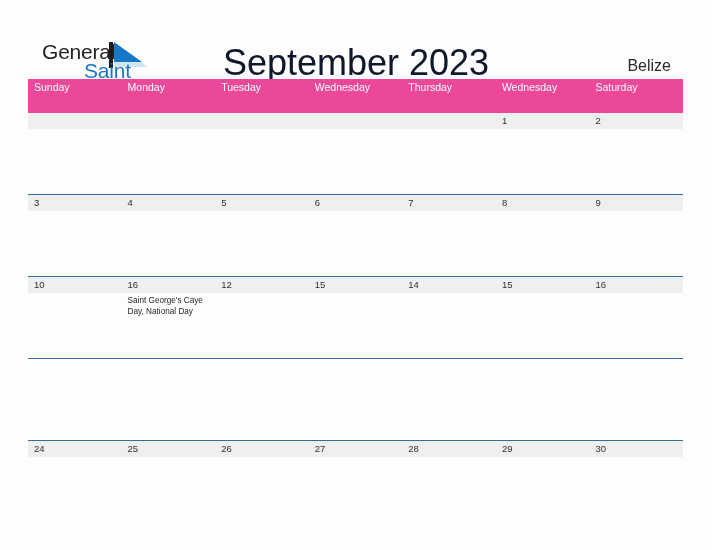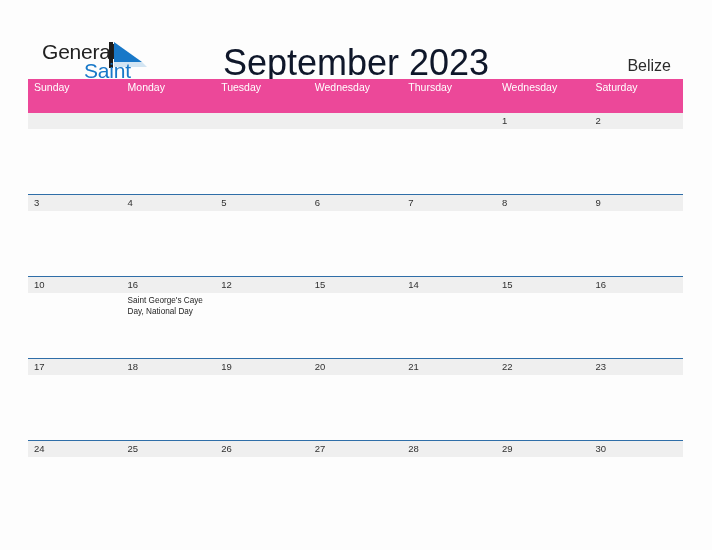--- a/index.html
+++ b/index.html
@@ -229,29 +229,20 @@
       <div class="body-cell">Saint George's Caye Day, National Day</div>
       <div class="body-cell"></div>
       <div class="body-cell"></div>
       <div class="body-cell"></div>
       <div class="body-cell"></div>
       <div class="body-cell"></div>
     </div>
   </div>
 
   <div class="week-row">
-    <div class="dates">
-      <div class="date-cell">17</div>
-      <div class="date-cell">18</div>
-      <div class="date-cell">19</div>
-      <div class="date-cell">20</div>
-      <div class="date-cell">21</div>
-      <div class="date-cell">22</div>
-      <div class="date-cell">23</div>
-    </div>
   </div>
 
   <div class="week-row">
     <div class="dates">
       <div class="date-cell">24</div>
       <div class="date-cell">25</div>
       <div class="date-cell">26</div>
       <div class="date-cell">27</div>
       <div class="date-cell">28</div>
       <div class="date-cell">29</div>

